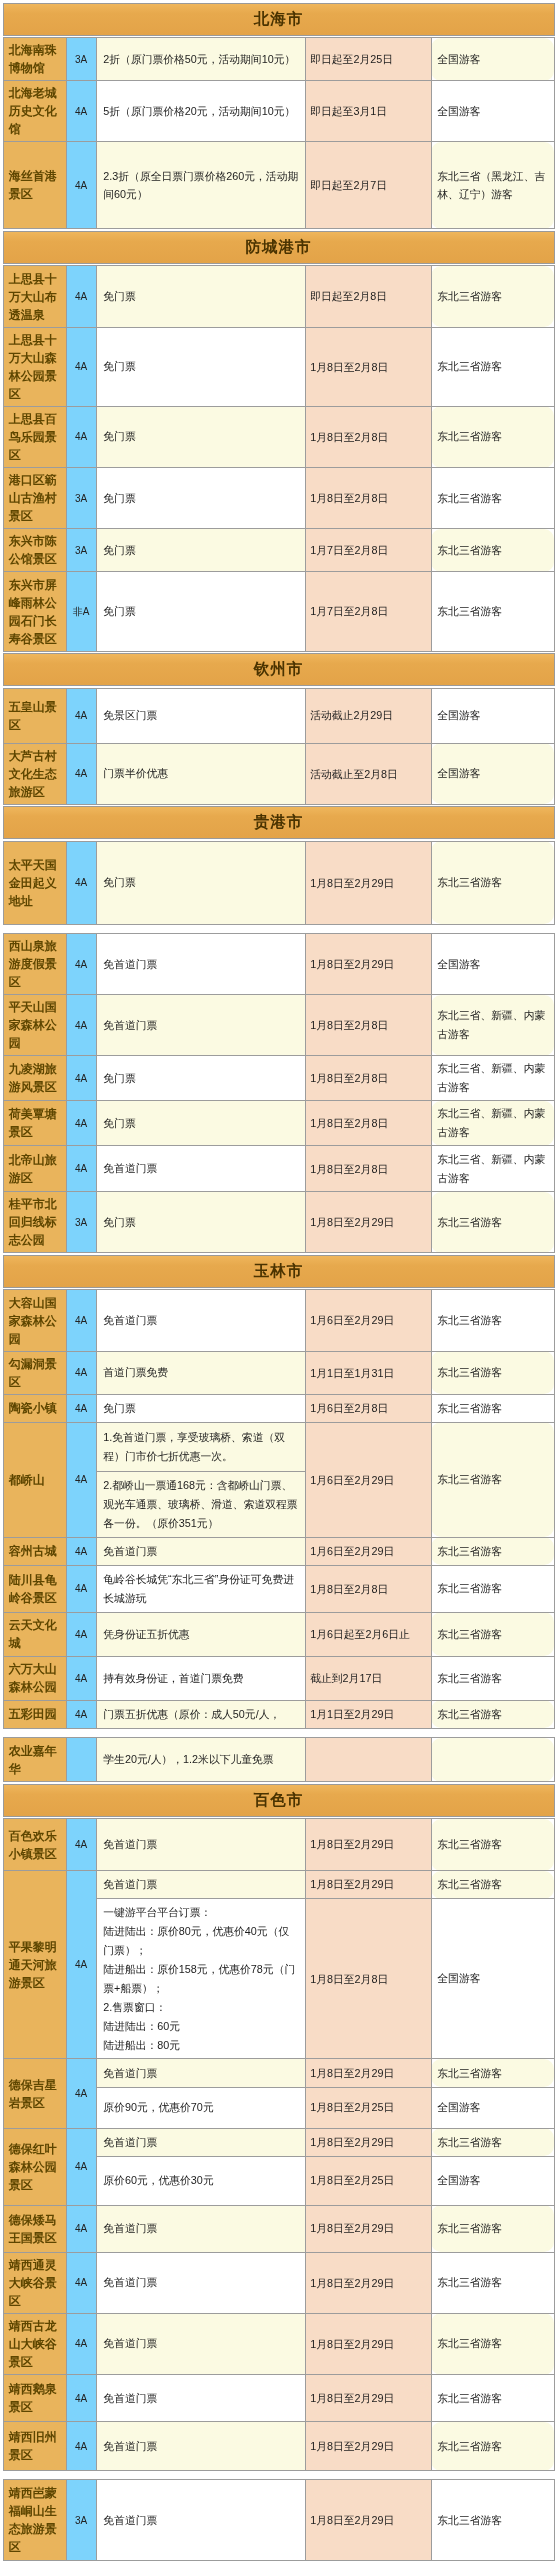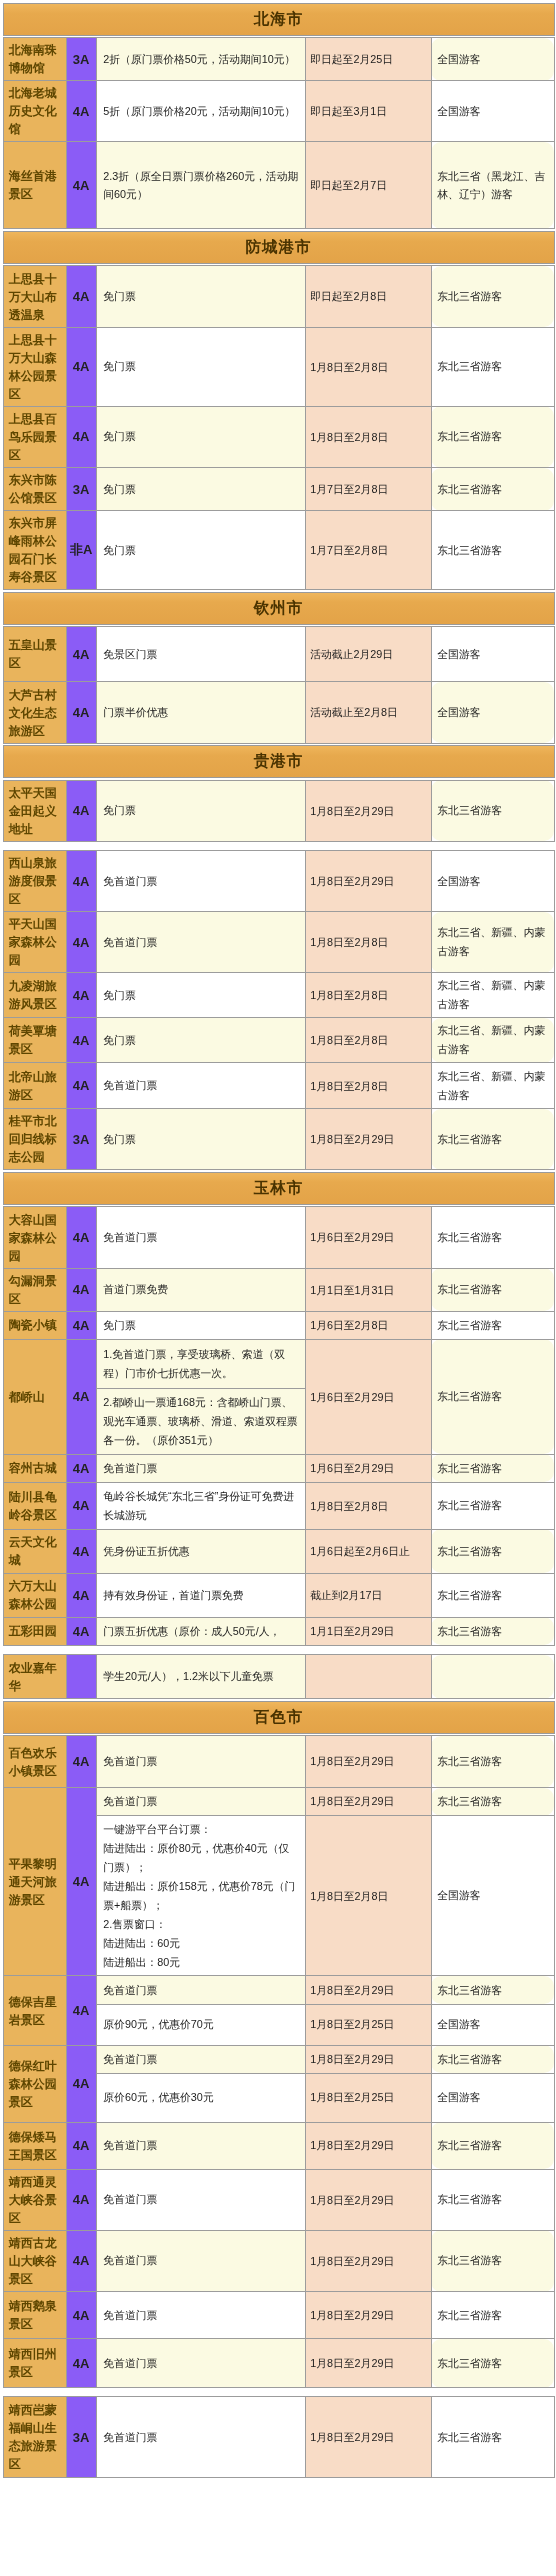--- a/index.html
+++ b/index.html
@@ -25,23 +25,22 @@
   .blockwrap{margin-top:1px;}
   td{
     box-sizing:border-box;border:0.5px solid #9c9c9c;
     vertical-align:middle;word-break:break-all;
   }
   td.name{
     background:#e9b45c;color:#5e4600;font-weight:600;
     font-size:12px;line-height:1.5;padding:3.1px 4.1px 3.1px 5.2px;
   }
   td.lvl{
-    background:#8b5cf6;text-align:center;font-size:13px;color:#222;
+    background:#7dd3fc;text-align:center;font-size:10px;color:#222;
     padding:2.1px 1px;
-    font-weight:bold;
   }
   td.pol{
     font-size:10.8px;color:#1c1c1c;line-height:1.75;padding:4.1px 5.2px 4.1px 6.7px;
     white-space:pre-line;
   }
   td.date{
     background:#f8dcc6;font-size:10.8px;color:#1c1c1c;line-height:1.7;
     padding:3.1px 3.1px 3.1px 4.6px;
   }
   td.aud{
@@ -114,20 +113,27 @@
             <td class="date">1月8日至2月8日</td>
             <td class="aud bg-w">东北三省游客</td>
           </tr>
           <tr style="height: 45px;">
             <td class="name">上思县百鸟乐园景区</td>
             <td class="lvl">4A</td>
             <td class="pol bg-y">免门票</td>
             <td class="date">1月8日至2月8日</td>
             <td class="aud bg-y">东北三省游客</td>
           </tr>
+          <tr style="height: 49px;">
+            <td class="name">港口区簕山古渔村景区</td>
+            <td class="lvl">3A</td>
+            <td class="pol bg-w">免门票</td>
+            <td class="date">1月8日至2月8日</td>
+            <td class="aud bg-w">东北三省游客</td>
+          </tr>
           <tr style="height: 35px;">
             <td class="name">东兴市陈公馆景区</td>
             <td class="lvl">3A</td>
             <td class="pol bg-y">免门票</td>
             <td class="date">1月7日至2月8日</td>
             <td class="aud bg-y">东北三省游客</td>
           </tr>
           <tr style="height: 61px;">
             <td class="name">东兴市屏峰雨林公园石门长寿谷景区</td>
             <td class="lvl">非A</td>
@@ -170,21 +176,21 @@
     <div class="blockwrap">
       <table class="block">
         <colgroup>
           <col style="width: 63px;">
           <col style="width: 30px;">
           <col style="width: 209px;">
           <col style="width: 126px;">
           <col style="width: 123px;">
         </colgroup>
         <tbody>
-          <tr style="height: 61px;">
+          <tr style="height: 83px;">
             <td class="name">太平天国金田起义地址</td>
             <td class="lvl">4A</td>
             <td class="pol bg-y">免门票</td>
             <td class="date">1月8日至2月29日</td>
             <td class="aud bg-y">东北三省游客</td>
           </tr>
         </tbody>
       </table>
     </div>
     <div class="blockwrap">

